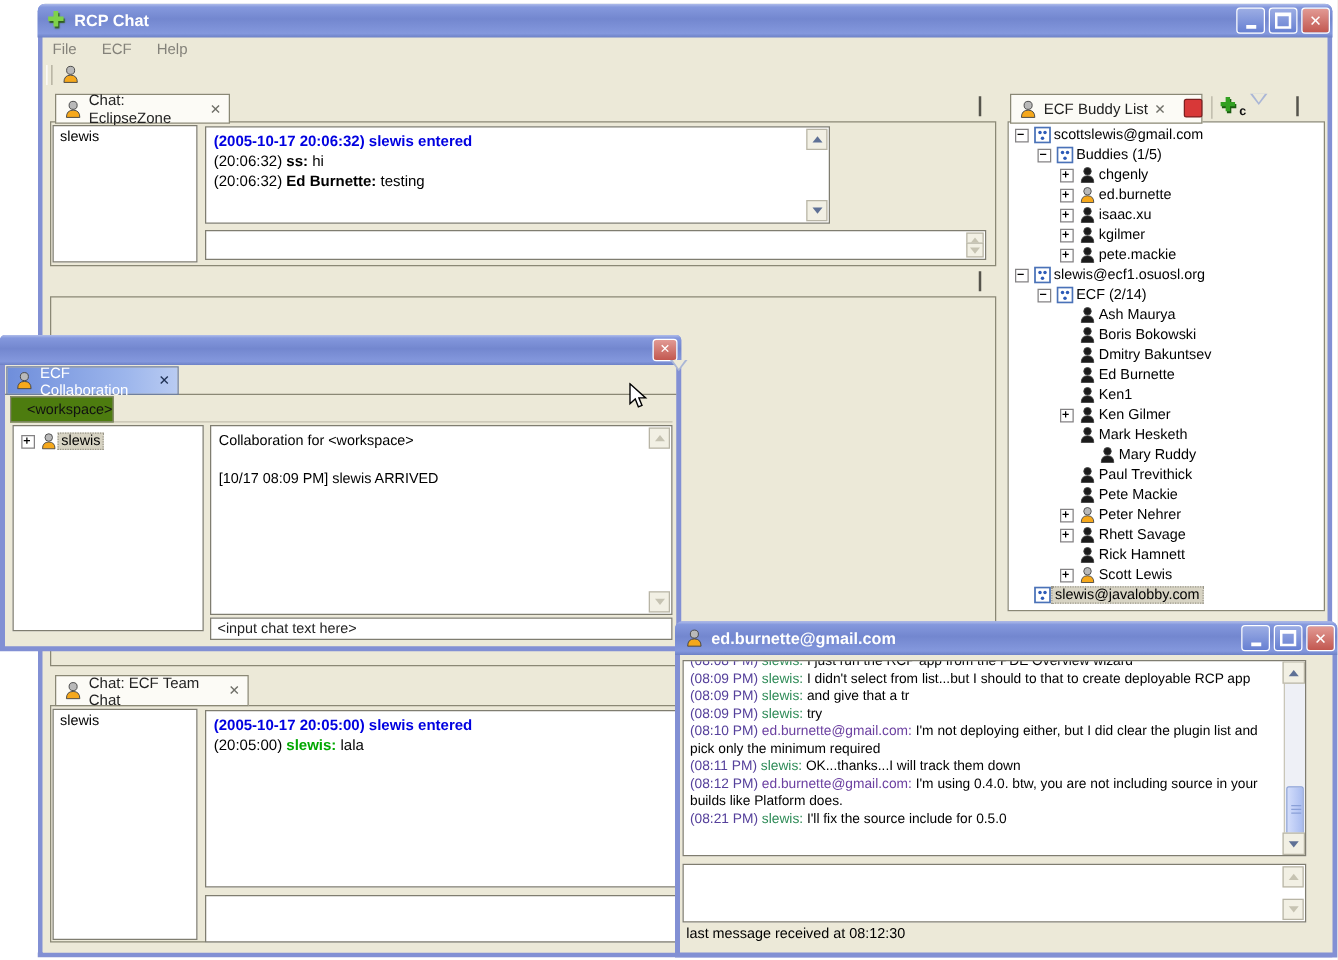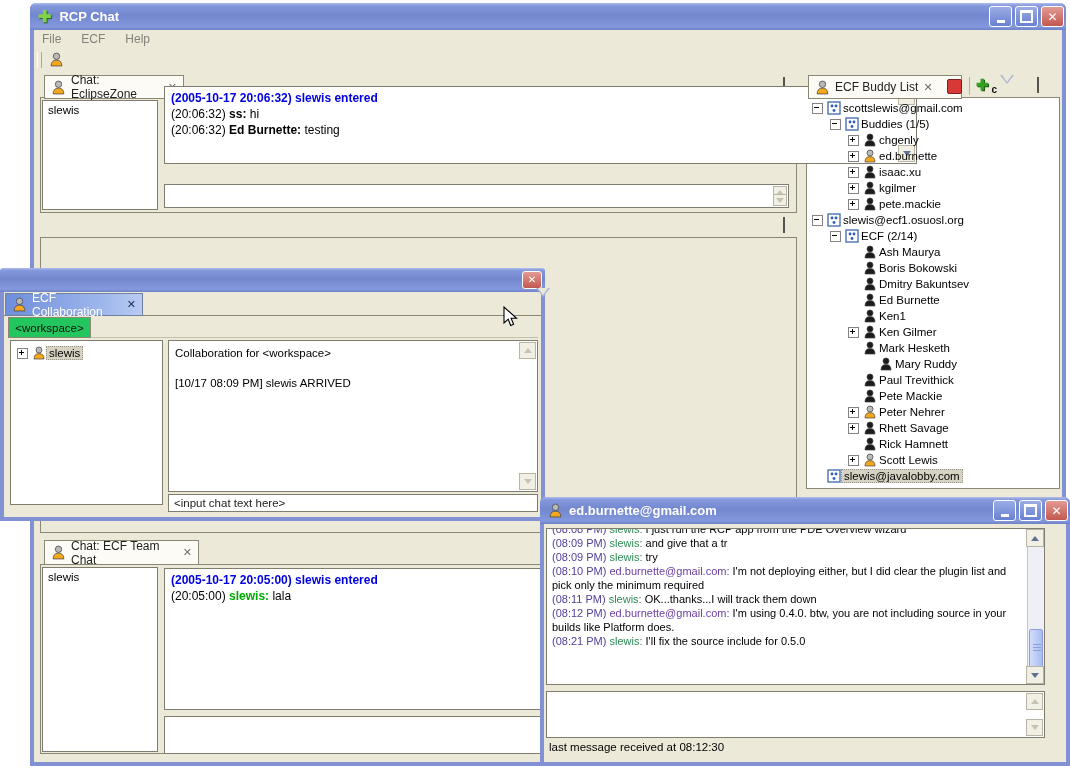--- a/index.html
+++ b/index.html
@@ -53,21 +53,21 @@
             align-items:center;justify-content:center;flex:none;position:relative}
   .expander .h{position:absolute;left:1px;top:3px;width:5px;height:1px;background:#000}
   .expander .v{position:absolute;left:3px;top:1px;width:1px;height:5px;background:#000}
   .tlabel{padding:0 2px}
   .tlabel.selected{background:#d7d3c3;border:1px dotted #9a978a}
   .icon-gap{width:4px;flex:none}
 
   .menu-item{color:#84827a;font-size:12px;margin-right:20px}
   .toolbar-handle{width:3px;height:16px;border-left:1px solid #fff;border-right:1px solid #aaa795;margin:0 7px 0 3px}
 
-  .ws-tab{background:#22c55e;border:1px solid #8a8875;display:flex;align-items:center;justify-content:center;
+  .ws-tab{background:#4d7c0f;border:1px solid #8a8875;display:flex;align-items:center;justify-content:flex-end;
           font-size:11.5px;color:#111}
   .coltab{background:linear-gradient(90deg,#6f8edb,#9db6ec 70%,#b9cbf2);border:1px solid #6f7f9e;color:#fff;
           display:flex;align-items:center;gap:5px;padding:0 6px;font-size:12px}
   .coltab .tx{color:#1d2f52;font-family:"DejaVu Sans",sans-serif;font-size:11px;font-weight:bold}
   .viewmenu-tri{width:0;height:0;border-left:7px solid transparent;border-right:7px solid transparent;
                 border-top:9px solid #aab6d6;position:relative}
   .viewmenu-tri:after{content:"";position:absolute;left:-5px;top:-9px;width:0;height:0;
                 border-left:5px solid transparent;border-right:5px solid transparent;border-top:7px solid #ece9d8}
 </style>
 </head>
@@ -116,21 +116,21 @@
       </svg>
     </span>
   <span>Chat: EclipseZone</span>
   <span class="tx">✕</span>
 </div>
 <span class="abs mini-icon" style="left:766px;top:80px;z-index:3"><span class="mm-min"></span></span>
 <span class="abs mini-icon" style="left:783px;top:80px;z-index:3"><span class="mm-max"></span></span>
 <div class="abs sunken" id="ez-users" style="left:42px;top:100px;width:116px;height:110px;z-index:3;padding:3px 5px;font-size:11.5px">
     <div>slewis</div>
   </div>
-<div class="abs sunken" style="left:164px;top:86px;width:753px;height:78px;z-index:3">
+<div class="abs sunken" style="left:164px;top:101px;width:500px;height:78px;z-index:3">
   <div class="msglog" id="ez-log" style="width:600px;height:72px">
       <div class="msgline event">(2005-10-17 20:06:32) slewis entered</div>
       <div class="msgline"><span class="mtime">(20:06:32) </span><span class="msender bold-black">ss:</span><span class="mbody"> hi</span></div>
       <div class="msgline"><span class="mtime">(20:06:32) </span><span class="msender bold-black">Ed Burnette:</span><span class="mbody"> testing</span></div>
     </div>
   <span class="sbtn" style="right:1px;top:1px">
       <span class="tri-up"></span>
     </span>
   <span class="sbtn" style="right:1px;bottom:1px">
       <span class="tri-down"></span>
@@ -577,20 +577,21 @@
   <span class="xp-btn">
       <span class="glyph-max"></span>
     </span>
   <span class="xp-btn close" style="margin-right:2px">
       <span class="glyph-x">✕</span>
     </span>
 </div>
 <div class="abs sunken" style="left:546px;top:528px;width:499px;height:157px;z-index:21;overflow:hidden">
   <div class="edlog" id="ed-log" style="margin-top:-7px;width:472px">
       <div><span class="ed-time">(08:08 PM) </span><span class="ed-local">slewis:</span><span> I just run the RCP app from the PDE Overview wizard</span></div>
+      <div><span class="ed-time">(08:09 PM) </span><span class="ed-local">slewis:</span><span> I didn't select from list...but I should to that to create deployable RCP app</span></div>
       <div><span class="ed-time">(08:09 PM) </span><span class="ed-local">slewis:</span><span> and give that a tr</span></div>
       <div><span class="ed-time">(08:09 PM) </span><span class="ed-local">slewis:</span><span> try</span></div>
       <div><span class="ed-time">(08:10 PM) </span><span class="ed-remote">ed.burnette@gmail.com:</span><span> I'm not deploying either, but I did clear the plugin list and pick only the minimum required</span></div>
       <div><span class="ed-time">(08:11 PM) </span><span class="ed-local">slewis:</span><span> OK...thanks...I will track them down</span></div>
       <div><span class="ed-time">(08:12 PM) </span><span class="ed-remote">ed.burnette@gmail.com:</span><span> I'm using 0.4.0. btw, you are not including source in your builds like Platform does.</span></div>
       <div><span class="ed-time">(08:21 PM) </span><span class="ed-local">slewis:</span><span> I'll fix the source include for 0.5.0</span></div>
     </div>
   <div class="abs" style="right:0;top:0;width:17px;height:100%;background:#eef0f6;border-left:1px solid #c9c6b8">
     <span class="sbtn" style="right:0px;top:0px;width:16px;height:16px">
         <span class="tri-up"></span>

